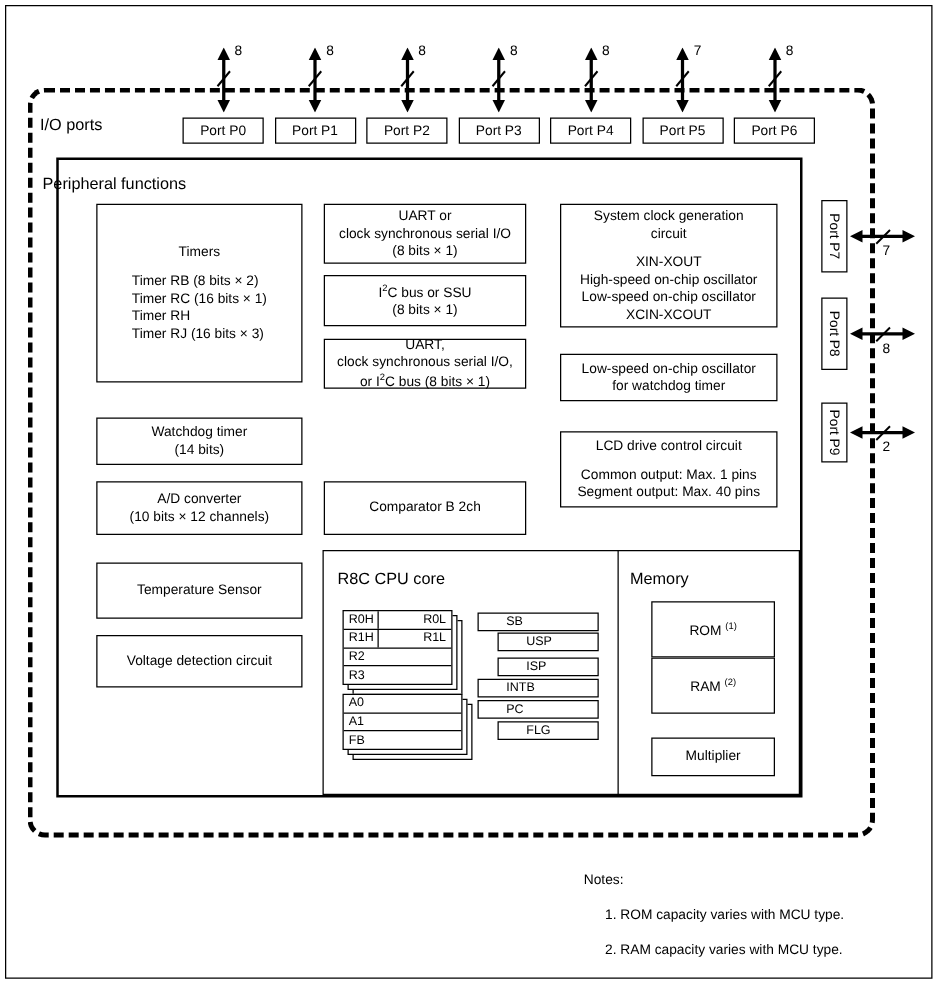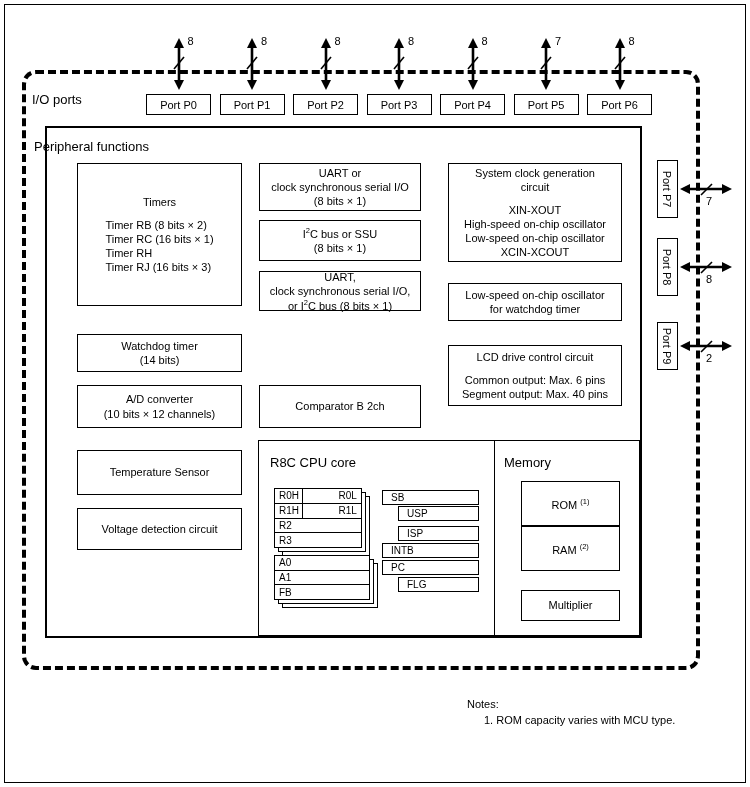--- a/index.html
+++ b/index.html
@@ -178,42 +178,42 @@
   .regcell.full{flex:1 1 100%;}
 
   
   .reg1{
     position:absolute;
     border:1.1px solid #000;
     background:#fff;
     box-sizing:border-box;
     font-size:10px;
     display:flex;align-items:center;
-    padding-left:8px;
+    padding-left:22px;
     height:15px;
   }
 
   
   .mem-sub{
     position:absolute;
     border:1.3px solid #000;
     background:#fff;
     box-sizing:border-box;
     display:flex;align-items:center;justify-content:center;
     font-size:11px;
   }
 
   
   .notes{
     position:absolute;
     left:467px;top:697px;
     font-size:11px;
     line-height:1.45;
   }
-  .notes .n-item{margin-left:17px;}
+  .notes .n-item{margin-left:17px;margin-top:12px;}
 </style>
 </head>
 <body>
 
 <div id="canvas">
 
   <div class="page-frame"></div>
 
   <div class="mcu-boundary"></div>
 
@@ -368,21 +368,21 @@
 
   <div class="blk" style="left:448px;top:283px;width:174px;height:38px;">
     <div>Low-speed on-chip oscillator</div>
     <div>for watchdog timer</div>
   </div>
 
   <div class="blk" style="left:448px;top:345px;width:174px;height:61px;">
     <div>LCD drive control circuit</div>
     <div class="gap"></div>
     <div class="lines-c">
-      <div>Common output: Max. 6 pins</div>
+      <div>Common output: Max. 1 pins</div>
       <div>Segment output: Max. 40 pins</div>
     </div>
   </div>
 
   <div class="core-region"></div>
   <div class="core-divider"></div>
 
   <div class="core-title" style="left:270px;top:455px;">R8C CPU core</div>
   <div class="core-title" style="left:504px;top:455px;">Memory</div>
 
@@ -437,15 +437,16 @@
     <span><span>RAM</span> <sup>(2)</sup></span>
   </div>
 
   <div class="blk" style="left:521px;top:590px;width:99px;height:31px;">
     <div>Multiplier</div>
   </div>
 
   <div class="notes">
     <div>Notes:</div>
     <div class="n-item">1. ROM capacity varies with MCU type.</div>
+    <div class="n-item">2. RAM capacity varies with MCU type.</div>
   </div>
 
 </div>
 
 </body></html>

